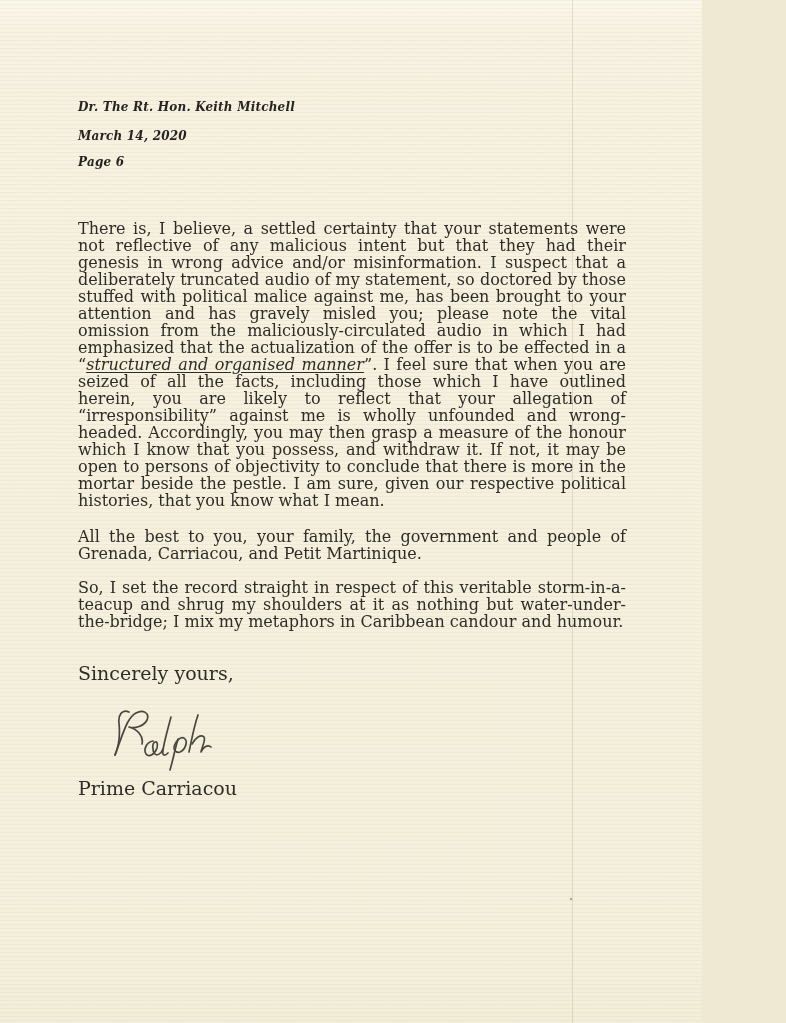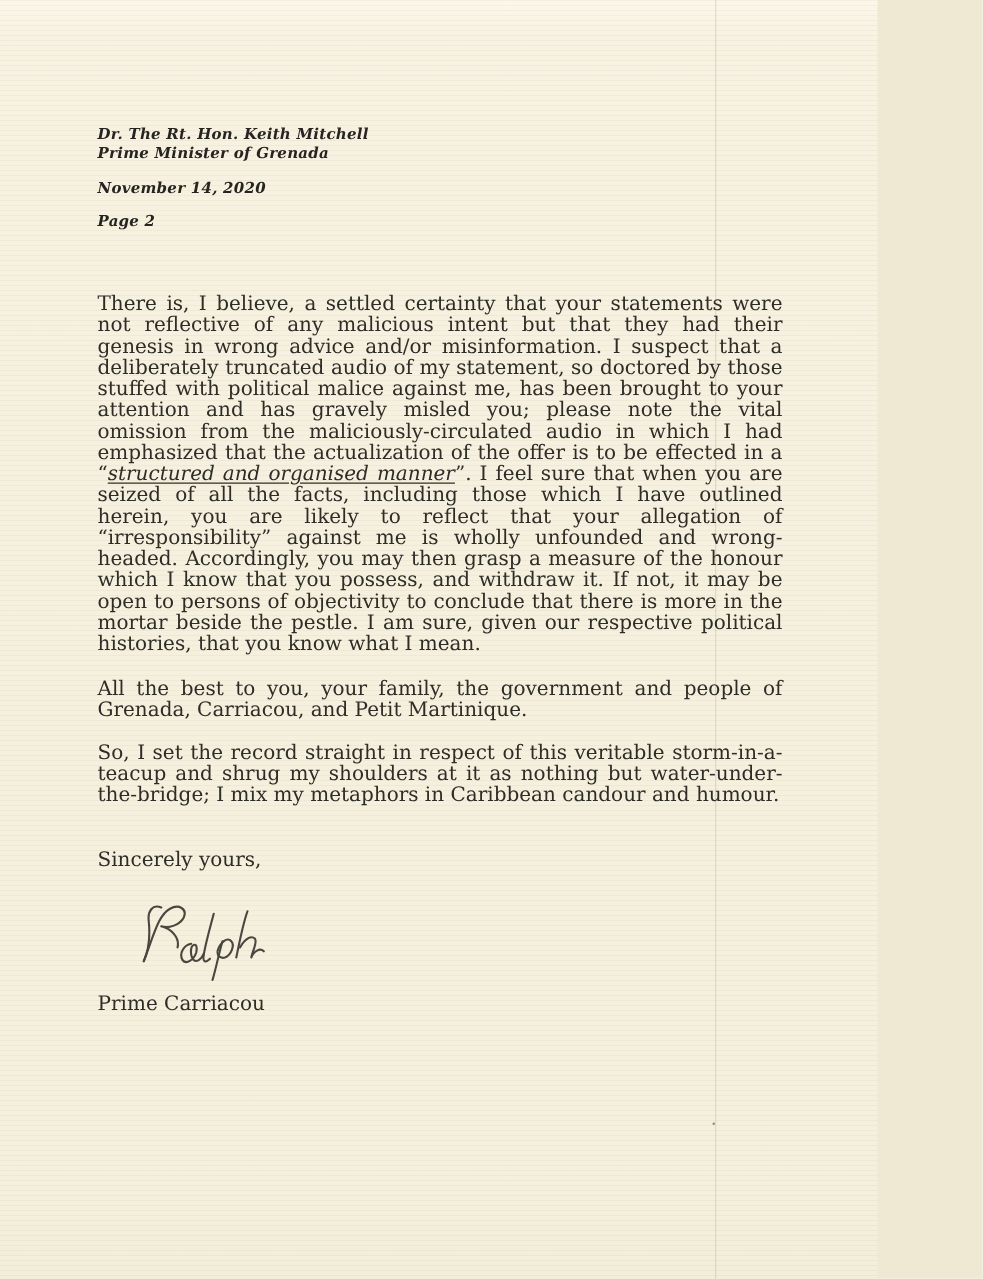--- a/index.html
+++ b/index.html
@@ -49,44 +49,43 @@
     color:#2e2c27;
   }
   .body p{margin:0 0 17px 0;}
   .body p.first{margin-bottom:19px;}
   .ul-italic{
     font-style:italic;
     text-decoration:underline;
     text-underline-offset:2px;
   }
   .closing{
-    font-size:16px;line-height:17px;color:#2e2c27;
+    font-size:19px;line-height:17px;color:#2e2c27;
   }
   .valediction{margin-top:35px;}
   .signature-wrap{
     margin:18px 0 8px 30px;width:130px;height:72px;
   }
   .signature-wrap svg{display:block;width:130px;height:72px;}
   .sender-title{margin-top:0;}
   .reference{margin-top:24px;}
 </style>
 </head>
 <body>
 
 <div class="paper">
   <div class="crease"></div>
   <div class="speck"></div>
 
   <div class="content">
 
     <div class="header">
       <div>Dr. The Rt. Hon. Keith Mitchell</div>
-      <div>Prime Minister of Grenada</div>
-      <div class="date">November 14, 2020</div>
-      <div class="pagenum">Page 2</div>
+      <div class="date">March 14, 2020</div>
+      <div class="pagenum">Page 6</div>
     </div>
 
     <div class="body">
       <p class="first"><span>There is, I believe, a settled certainty that your statements were not reflective of any malicious intent but that they had their genesis in wrong advice and/or misinformation.  I suspect that a deliberately truncated audio of my statement, so doctored by those stuffed with political malice against me, has been brought to your attention and has gravely misled you; please note the vital omission from the maliciously-circulated audio in which I had emphasized that the actualization of the offer is to be effected in a “</span><span class="ul-italic">structured and organised manner</span><span>”.  I feel sure that when you are seized of all the facts, including those which I have outlined herein, you are likely to reflect that your allegation of “irresponsibility” against me is wholly unfounded and wrong-headed.  Accordingly, you may then grasp a measure of the honour which I know that you possess, and withdraw it.  If not, it may be open to persons of objectivity to conclude that there is more in the mortar beside the pestle.  I am sure, given our respective political histories, that you know what I mean.</span></p>
       <p>All the best to you, your family, the government and people of Grenada, Carriacou, and Petit Martinique.</p>
       <p>So, I set the record straight in respect of this veritable storm-in-a-teacup and shrug my shoulders at it as nothing but water-under-the-bridge; I mix my metaphors in Caribbean candour and humour.</p>
     </div>
 
     <div class="closing">
       <div class="valediction">Sincerely yours,</div>

